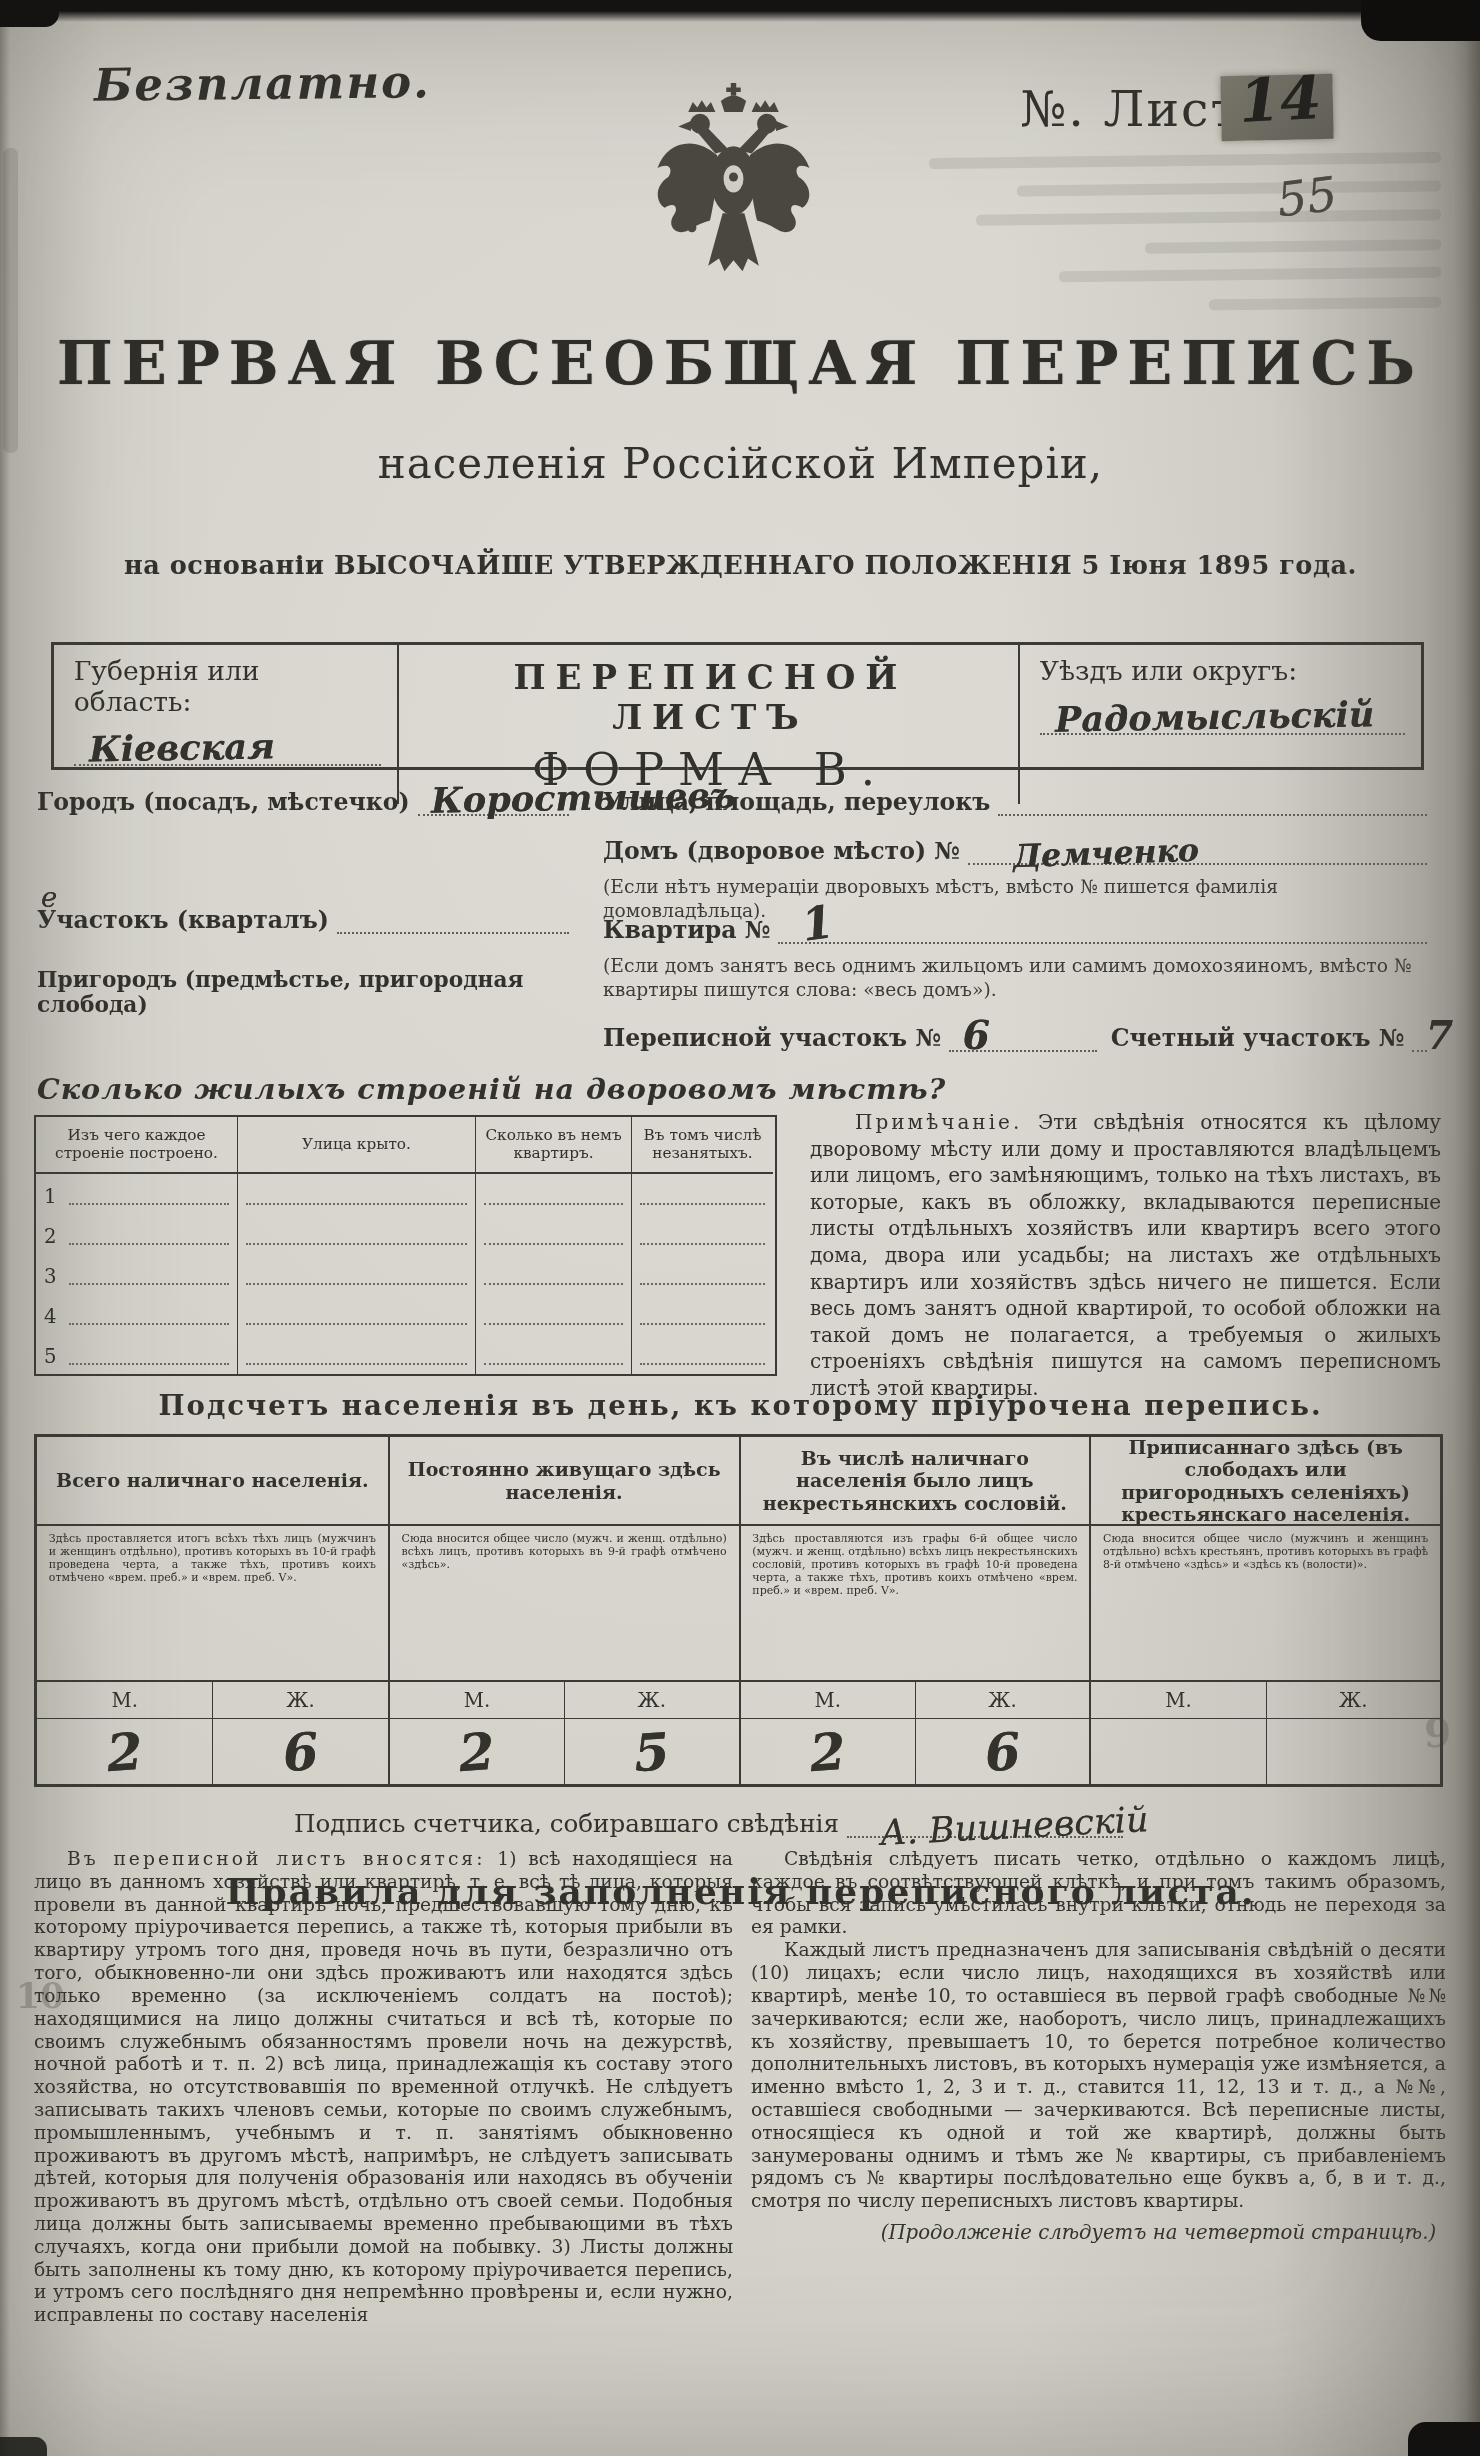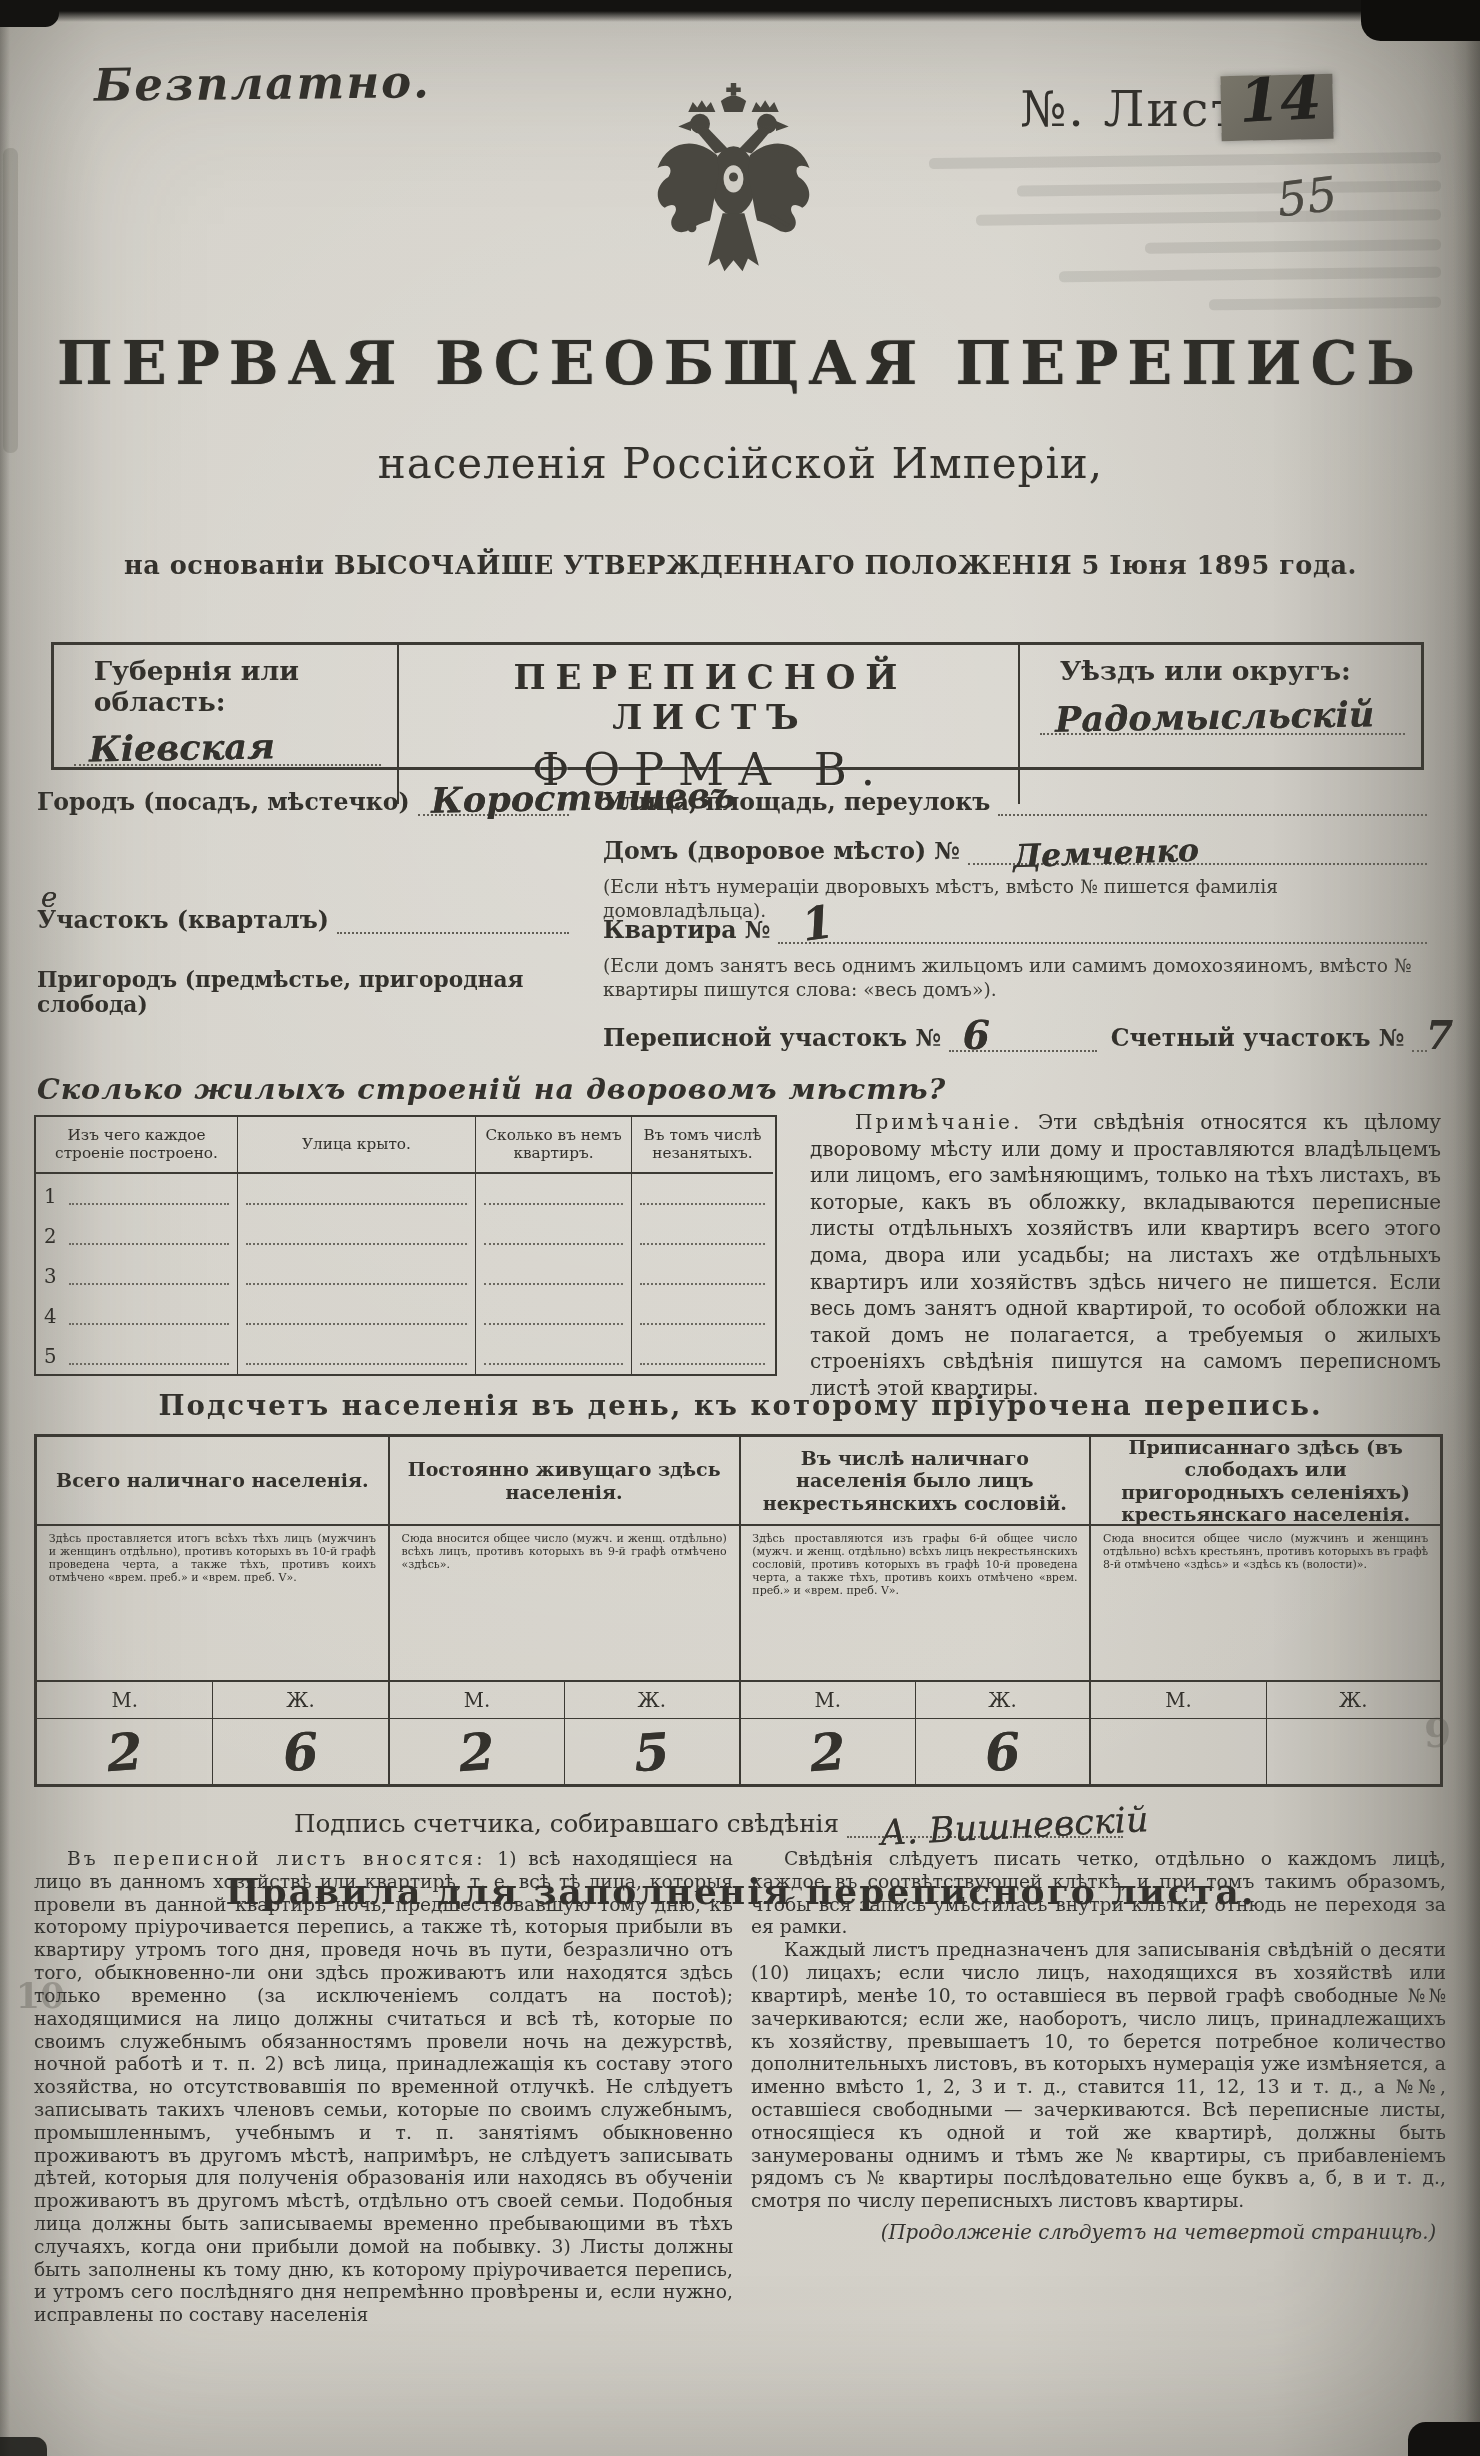--- a/index.html
+++ b/index.html
@@ -58,21 +58,21 @@
     text-shadow:0 0 1px rgba(46,45,40,0.7); }
   .sub-title { position:absolute; top:439px; left:0; width:100%; text-align:center;
     font-size:42px; letter-spacing:1px; }
   .law-line { position:absolute; top:550px; left:0; width:100%; text-align:center;
     font-size:25.6px; font-weight:bold; letter-spacing:0.5px; }
   
   .region-box { position:absolute; left:51px; top:642px; width:1373px; height:128px;
     border:3px solid #3c3a34; display:grid; grid-template-columns:343px 621px 1fr; }
   .rb-cell { padding:9.9px 15.8px 7.9px 19.7px; }
   .rb-center, .rb-right { border-left:2px solid #3c3a34; }
-  .rb-label { font-size:26.6px; font-weight:bold;margin-left:20px; }
+  .rb-label { font-size:26.6px; font-weight:normal; }
   .fill-line { margin-top:5.9px; border-bottom:2px dotted #615e56; height:43px; position:relative; }
   .rb-value { position:absolute; left:15.8px; bottom:-3.9px; font-size:35px; font-weight:bold; transform:rotate(-1deg); }
   .rb-center { text-align:center; padding-top:11.8px; }
   .form-name { font-size:34px; font-weight:bold; letter-spacing:9.9px; }
   .form-letter { font-size:45px; font-weight:normal; letter-spacing:13.8px; margin-top:6px;
     text-shadow:1px 1px 0 rgba(255,255,255,0.35); }
   
   .field { position:absolute; display:flex; align-items:flex-end; font-size:23.6px; font-weight:bold; }
   .fill { flex:1; border-bottom:2px dotted #615e56; position:relative; height:1.15em; margin-left:7.9px; }
   .fill .hand { position:absolute; left:13.8px; bottom:-5.9px; white-space:nowrap; }

